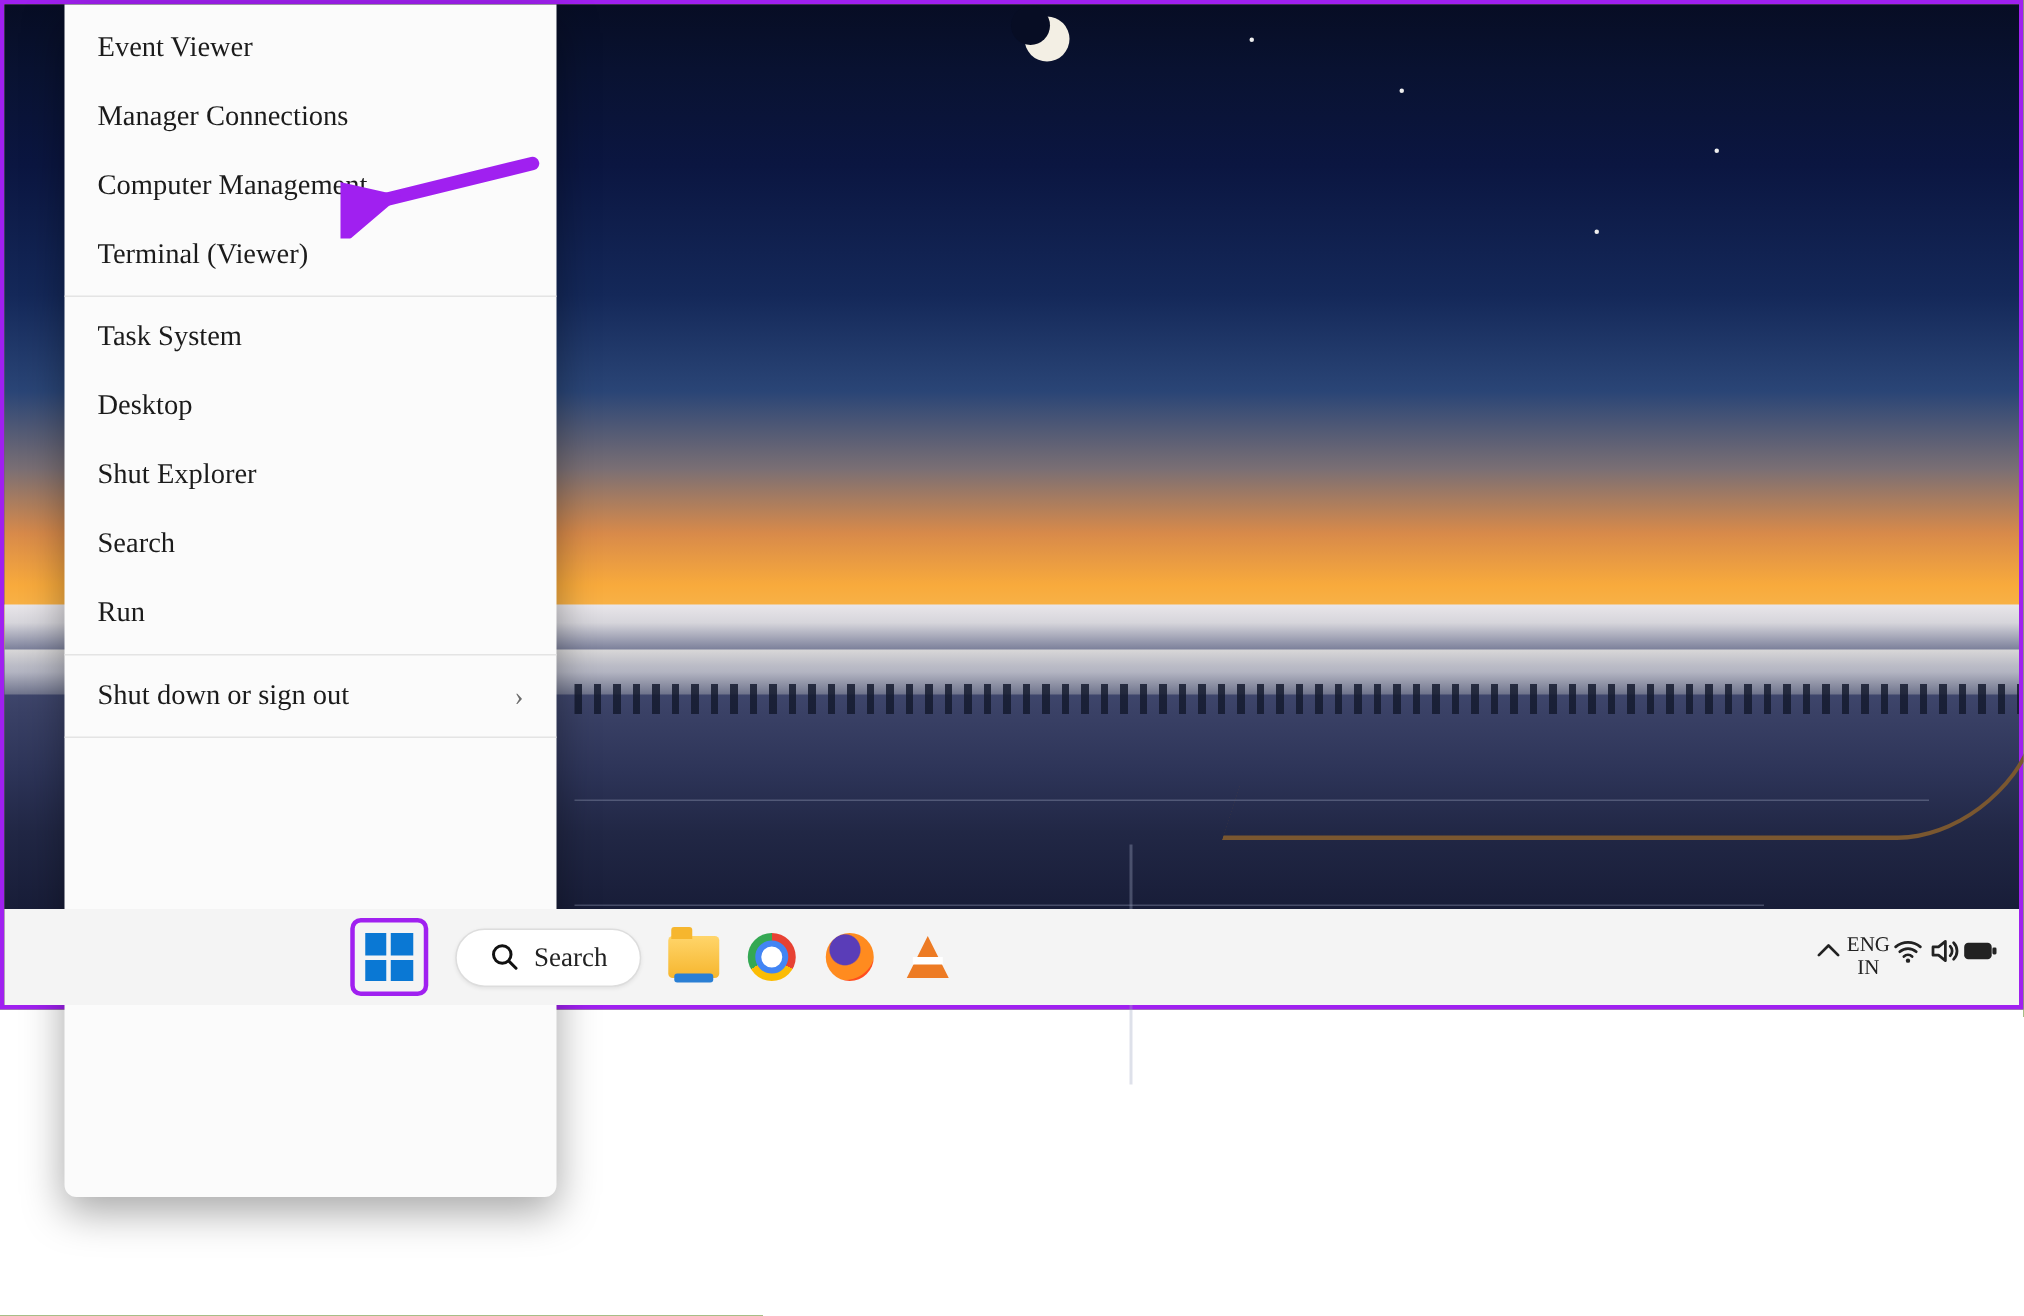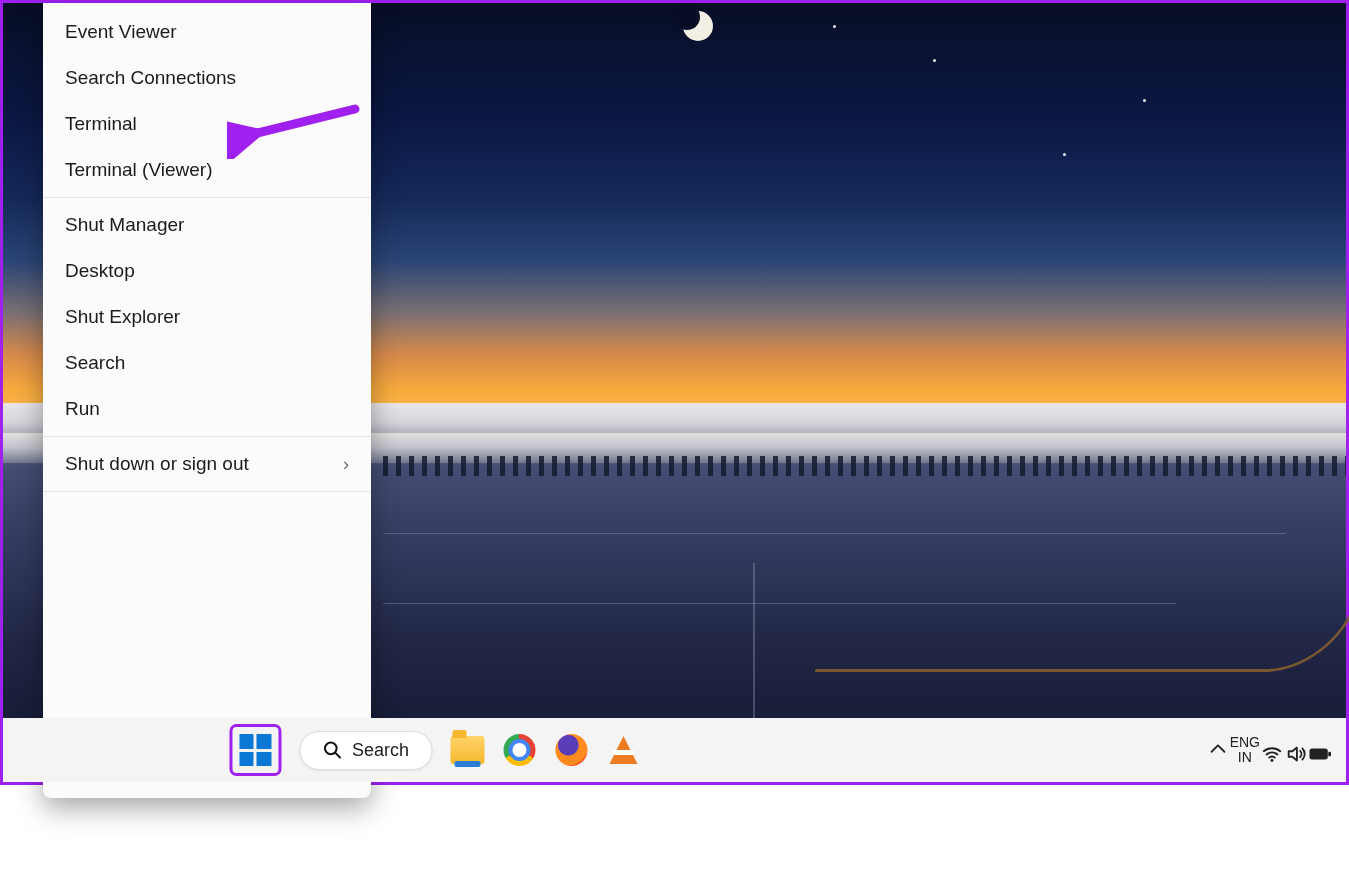--- a/index.html
+++ b/index.html
@@ -1,17 +1,17 @@
 <!DOCTYPE html>
 <html><head>
 <meta charset="utf-8">
 <style>
   * { margin: 0; padding: 0; box-sizing: border-box; }
   html, body { width: 1349px; height: 877px; overflow: hidden; font-family: "Segoe UI", Arial, sans-serif; }
-  .frame { position: relative; width: 1349px; height: 785px; border: 3px solid #a020f0; background: #4d7c0f; }
+  .frame { position: relative; width: 1349px; height: 673px; border: 3px solid #a020f0; background: #4d7c0f; font-family: Liberation Serif, serif; }
   .wallpaper { position: absolute; inset: 0; }
   .sky { position:absolute; left:0; right:0; top:0; height:430px;
          background: linear-gradient(to bottom,#070d24 0%,#091231 10%,#0b1641 25%,#142859 45%,#2a4576 60%,#7a6f74 72%,#d88a4a 82%,#f8aa3c 90%,#f8c05a 100%); }
   .land { position:absolute; left:0; right:0; top:400px; bottom:64px;
           background: linear-gradient(to bottom,#e9e6ea 0%,#d6d5db 6%,#454d74 20%,#3a4166 35%,#2d3458 55%,#212745 75%,#181d38 100%); }
   .band-fog { position:absolute; left:0; right:0; top:430px; height:30px; background:linear-gradient(to bottom,#f0ede7,#cfcfd6,#7b7f94); opacity:.8; }
   .moon { position:absolute; top:8px; left:680px; width:30px; height:30px; }
   .moon::before { content:""; position:absolute; width:30px; height:30px; border-radius:50%; background:#f3efe4; }
   .moon::after  { content:""; position:absolute; width:26px; height:26px; border-radius:50%; background:#070d24; left:-9px; top:-7px; }
   .star { position:absolute; width:3px; height:3px; background:#eee; border-radius:50%; }
@@ -43,21 +43,21 @@
   .search-pill{ display:flex; align-items:center; gap:10px; background:#fff; border:1px solid #ddd; border-radius:999px; padding:8px 22px; font-size:18px; color:#222; box-shadow:0 1px 3px rgba(0,0,0,.08);}
   .tb-icon{ width:34px; height:34px; display:flex; align-items:center; justify-content:center;}
   .explorer-icon{ width:34px; height:28px; background:linear-gradient(#ffd56a,#f6b62e); border-radius:3px; position:relative;}
   .explorer-icon::before{content:"";position:absolute;top:-6px;left:2px;width:14px;height:8px;background:#f6b62e;border-radius:2px 2px 0 0;}
   .explorer-icon::after{content:"";position:absolute;bottom:-3px;left:4px;width:26px;height:6px;background:#2a7fd4;border-radius:2px;}
   .chrome-ring{width:32px;height:32px;border-radius:50%;background:conic-gradient(#e74133 0 120deg,#fbbc05 120deg 240deg,#34a853 240deg 360deg);display:flex;align-items:center;justify-content:center;}
   .chrome-ring::after{content:"";width:14px;height:14px;border-radius:50%;background:#fff;border:4px solid #4285f4;}
   .firefox{width:32px;height:32px;border-radius:50%;background:radial-gradient(circle at 40% 35%,#5a3db8 0 35%,#ff8b1f 38% 70%,#ff4e1f 72% 100%);}
   .vlc{width:0;height:0;border-left:14px solid transparent;border-right:14px solid transparent;border-bottom:28px solid #ed7b24;position:relative;}
   .vlc::after{content:"";position:absolute;left:-10px;top:14px;width:20px;height:5px;background:#fff;}
-  .systray{ position:absolute; right:14px; display:flex; align-items:flex-end; gap:0; }
+  .systray{ position:absolute; right:14px; display:flex; align-items:flex-start; gap:0; }
   .lang{ font-size:14px; line-height:1.1; text-align:center; color:#222;}
   .tray-svg{ width:24px; height:22px; }
   .chevron-up{ font-size:18px; color:#222;}
 </style>
 </head>
 <body>
 
 <div class="frame">
 
   <div class="wallpaper">
@@ -74,31 +74,31 @@
     <div class="field-line fl2"></div>
     <div class="field-line fl3"></div>
     <div class="road"></div>
   </div>
 
   <div class="context-menu" id="context-menu">
       <div class="menu-item">
         <span>Event Viewer</span>
       </div>
       <div class="menu-item">
-        <span>Search Connections</span>
+        <span>Manager Connections</span>
       </div>
       <div class="menu-item">
-        <span>Terminal</span>
+        <span>Computer Management</span>
       </div>
       <div class="menu-item">
         <span>Terminal (Viewer)</span>
       </div>
       <div class="menu-sep"></div>
       <div class="menu-item">
-        <span>Shut Manager</span>
+        <span>Task System</span>
       </div>
       <div class="menu-item">
         <span>Desktop</span>
       </div>
       <div class="menu-item">
         <span>Shut Explorer</span>
       </div>
       <div class="menu-item">
         <span>Search</span>
       </div>

